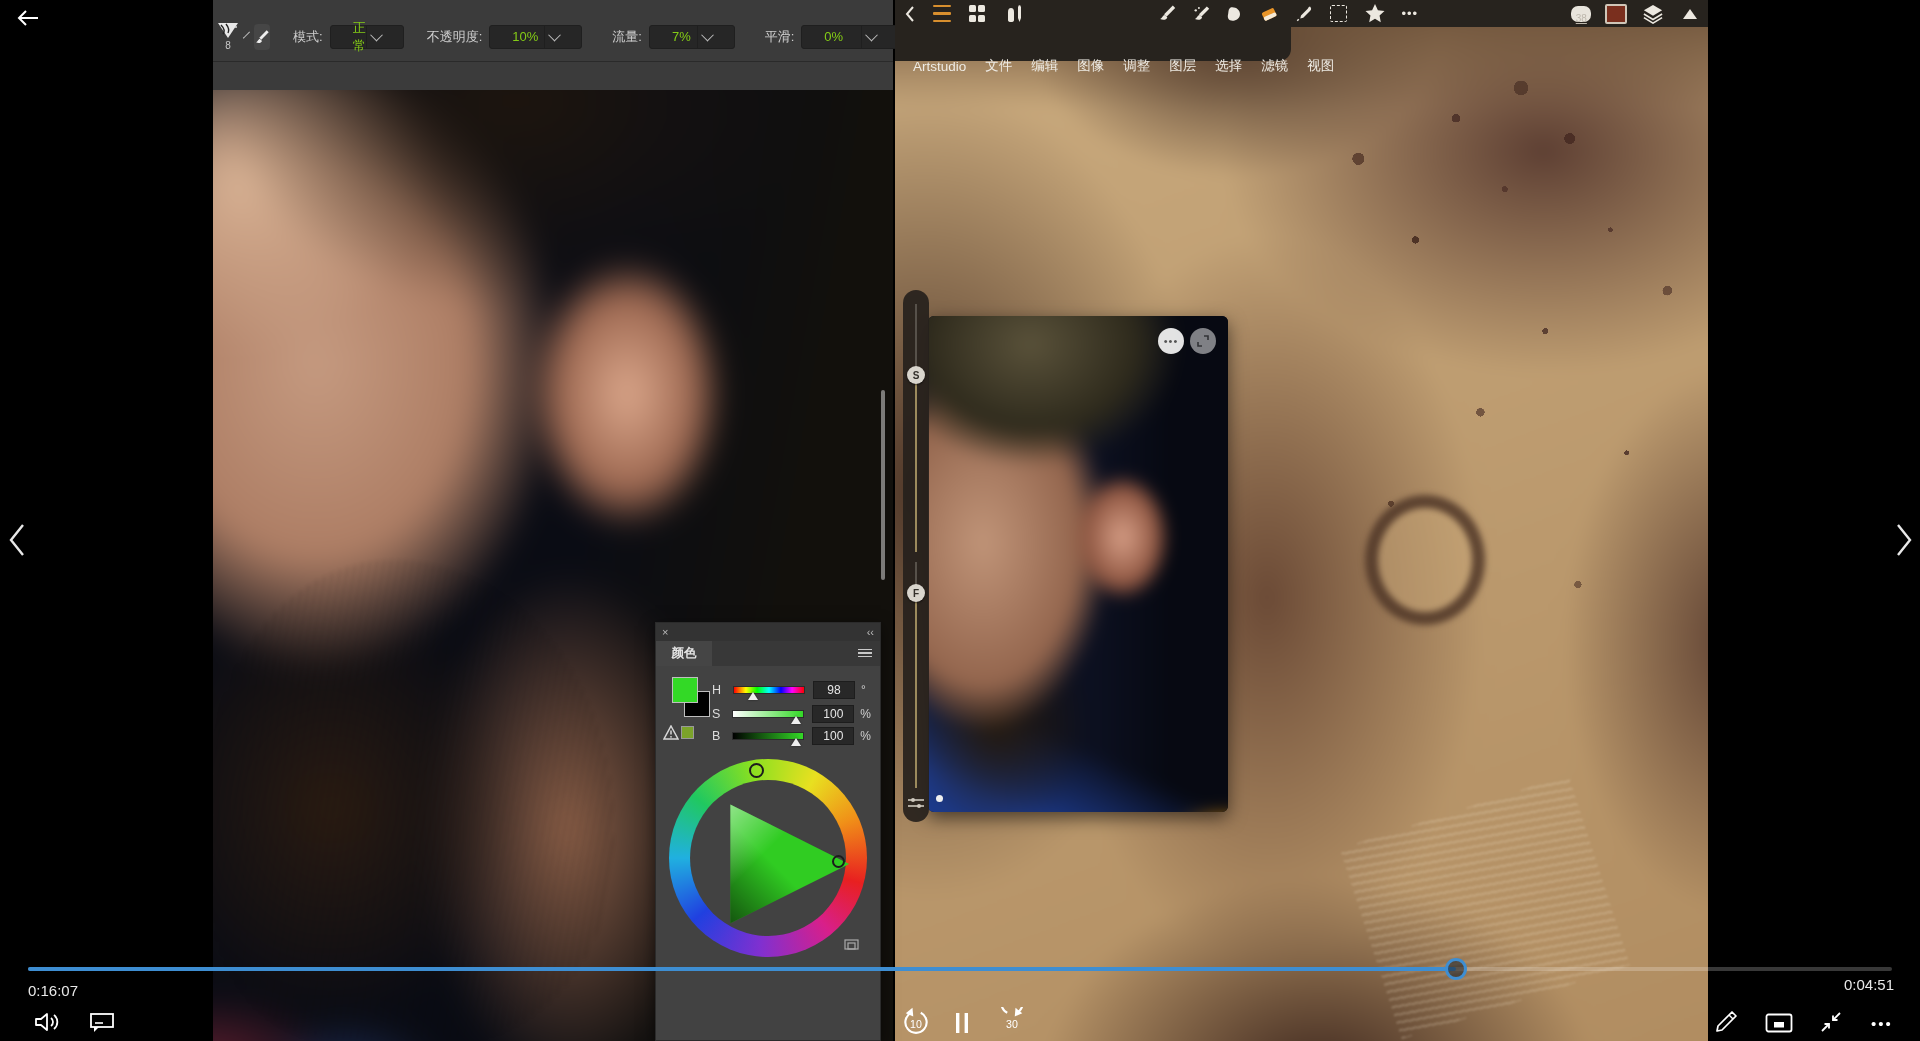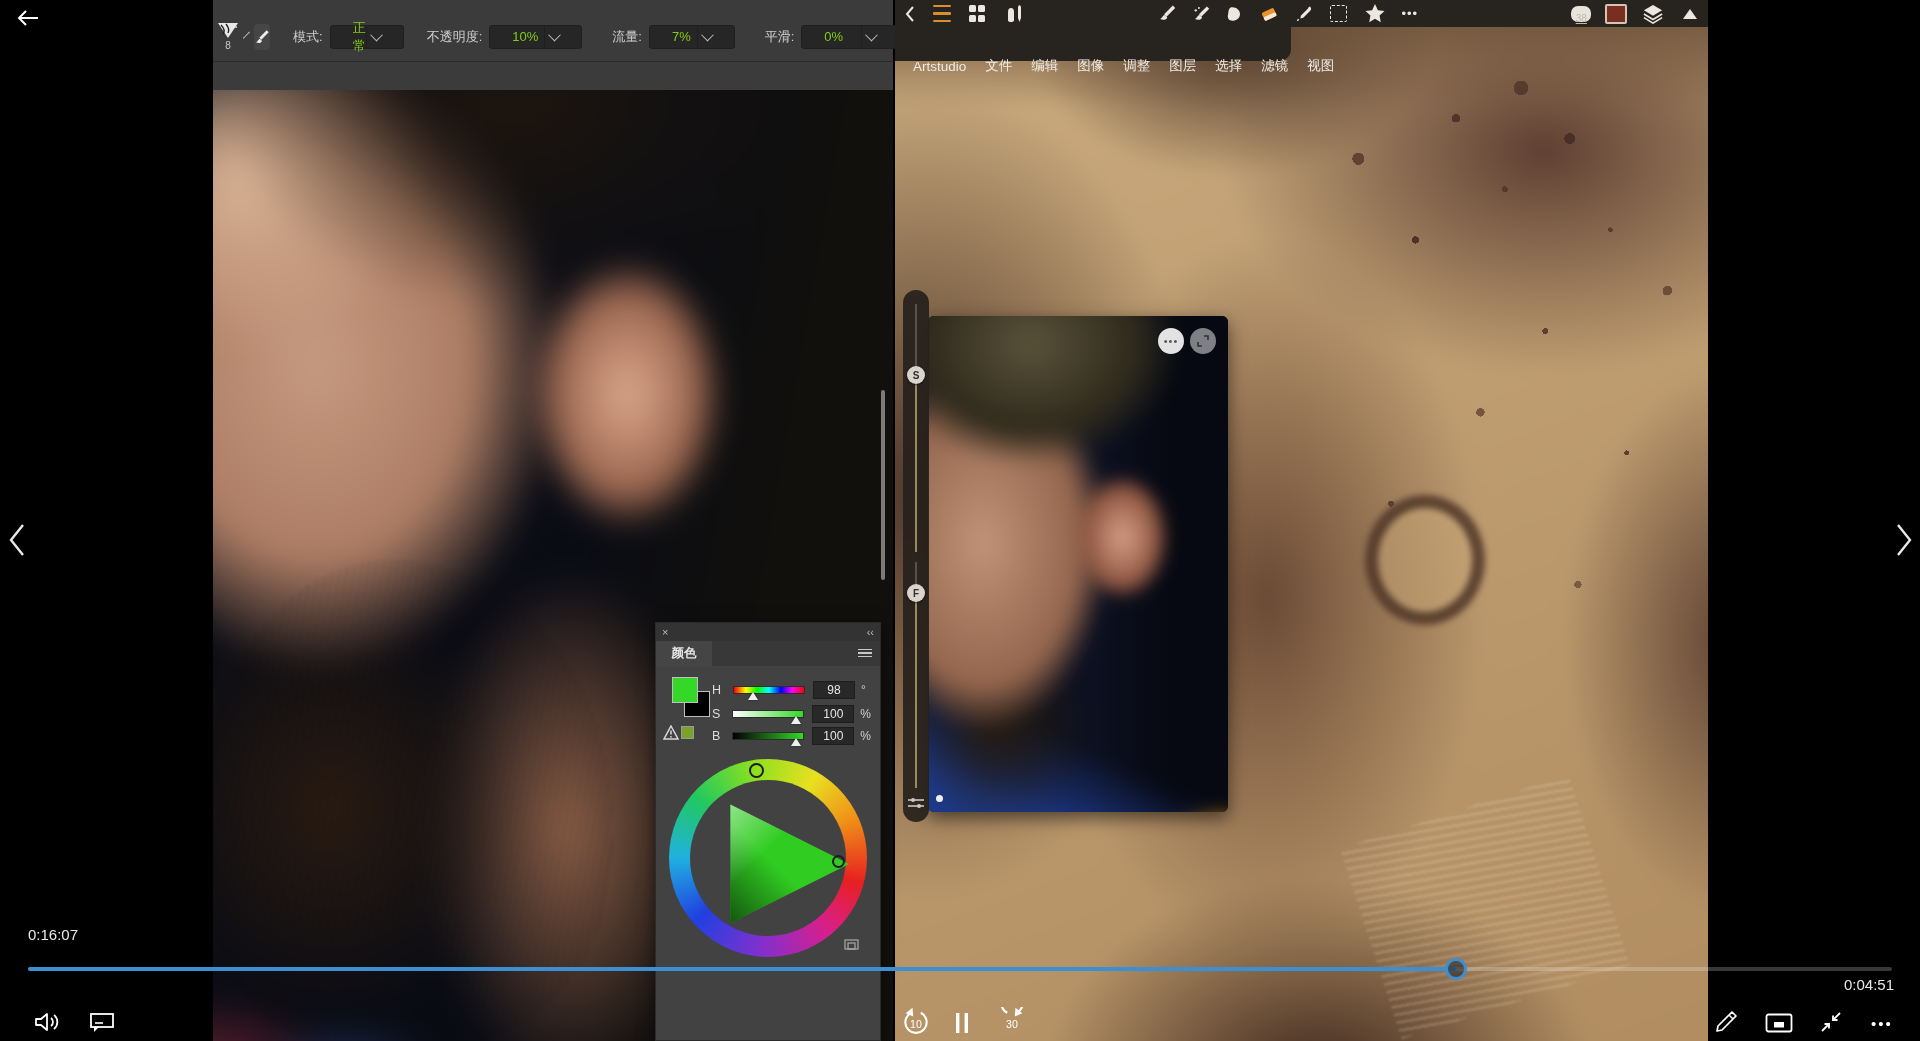--- a/index.html
+++ b/index.html
@@ -484,21 +484,21 @@
     <svg width="17" height="34" viewBox="0 0 17 34">
       <polyline points="2,2 14,17 2,32" fill="none" stroke="#e8e8e8" stroke-width="2.4"></polyline>
     </svg>
   </div>
 
   <div id="progress-track">
     <div id="progress-fill"></div>
     <div id="progress-handle"></div>
   </div>
 
-  <span class="time-label" style="left:28px; top:926px;">0:16:07</span>
+  <span class="time-label" style="left:28px; top:982px;">0:16:07</span>
   <span class="time-label" style="right:26px; top:976px;">0:04:51</span>
 
   <div class="icon-btn" style="left:32px; top:1008px; width:32px; height:28px; z-index:70;">
     <svg width="26" height="22" viewBox="0 0 26 22">
       <polygon points="1,8 6,8 12,3 12,19 6,14 1,14" fill="none" stroke="#fff" stroke-width="1.8" stroke-linejoin="round"></polygon>
       <path d="M16 7 A5 5 0 0 1 16 15" fill="none" stroke="#fff" stroke-width="1.8"></path>
       <path d="M19 4 A9 9 0 0 1 19 18" fill="none" stroke="#fff" stroke-width="1.8"></path>
     </svg>
   </div>
   <div class="icon-btn" style="left:86px; top:1008px; width:32px; height:28px; z-index:70;">

